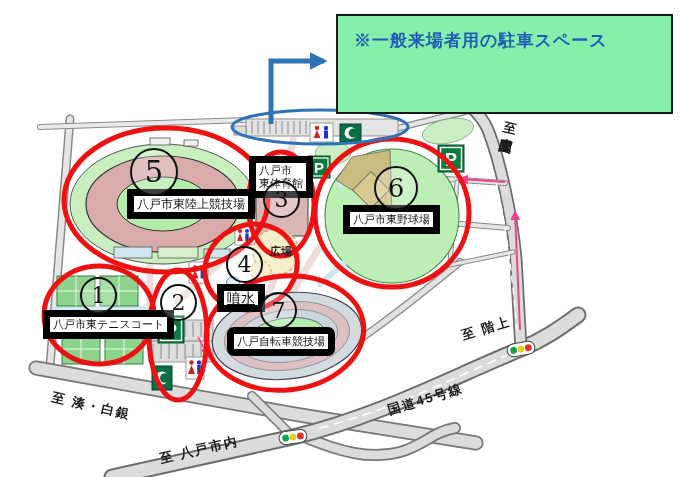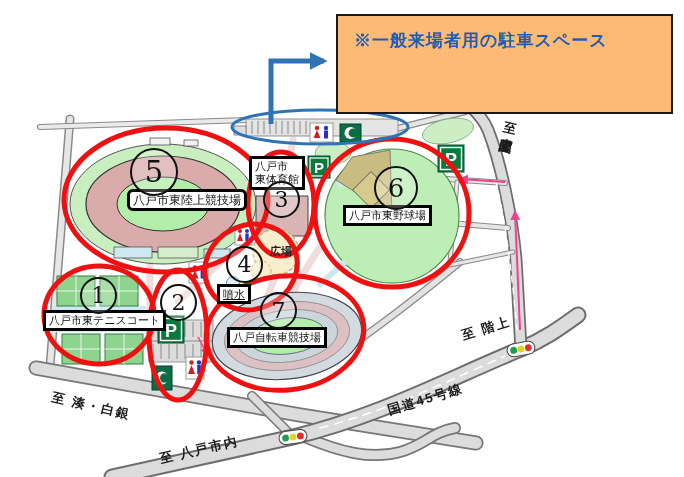--- a/index.html
+++ b/index.html
@@ -1,27 +1,27 @@
 <!DOCTYPE html>
 <html><head>
 <meta charset="utf-8">
 <style>
   html,body{margin:0;padding:0;background:#fff;}
   .stage{position:relative;width:684px;height:477px;background:#fff;overflow:hidden;
          font-family:"Liberation Sans",sans-serif;}
   .map-svg{position:absolute;left:0;top:0;}
   
   .callout{position:absolute;left:336px;top:14px;width:333px;height:96px;
-           background:#fdba74;border:2px solid #1a1a1a;}
+           background:#86efac;border:2px solid #1a1a1a;}
   .callout .l1{position:absolute;left:16px;top:13px;font-size:17px;font-weight:bold;
                color:#1e5cb5;letter-spacing:1px;white-space:nowrap;}
   .callout .l2{position:absolute;left:46px;top:62px;font-size:17px;font-weight:bold;
                color:#1e5cb5;letter-spacing:1px;white-space:nowrap;}
   
-  .flabel{position:absolute;background:#fff;border:3px solid #000000;color:#111;
+  .flabel{position:absolute;background:#fff;border:7px solid #000000;color:#111;
           font-size:11px;line-height:13px;padding:1px 3px;white-space:nowrap;z-index:6;}
   .flabel.big{font-size:12px;line-height:14px;}
   .plain{position:absolute;color:#222;font-size:11px;font-weight:bold;white-space:nowrap;z-index:6;margin-left:8px;}
   
   .marker{position:absolute;border:2.5px solid #111;border-radius:50%;
           background:rgba(255,255,255,0.25);display:flex;align-items:center;justify-content:center;
           font-family:"DejaVu Serif",serif;color:#111;z-index:7;}
   .marker.m-lg{width:44px;height:44px;font-size:29px;}
   .marker.m-md{width:40px;height:40px;font-size:26px;}
   .marker.m-sm{width:33px;height:33px;font-size:22px;}
@@ -247,30 +247,30 @@
     <ellipse cx="285" cy="333" rx="79" ry="57" transform="rotate(-6 285 333)"></ellipse>
   </g>
   <ellipse cx="320" cy="127" rx="88" ry="17" fill="none" stroke="#2e74b5" stroke-width="3"></ellipse>
   <path d="M271,124 L271,61 L324,61" fill="none" stroke="#2e74b5" stroke-width="5" marker-end="url(#ah-blue)"></path>
 </svg>
 
 <div class="callout">
   <div class="l1">※一般来場者用の駐車スペース</div>
 </div>
 
-<div class="flabel big" style="left:127px;top:189px;border-radius:6px;">八戸市東陸上競技場</div>
+<div class="flabel big" style="left:127px;top:189px;">八戸市東陸上競技場</div>
 <div class="flabel" style="left:249px;top:156px;">
   <div>八戸市</div>
   <div>東体育館</div>
 </div>
 <div class="flabel" style="left:343px;top:205px;">八戸市東野球場</div>
 <div class="flabel" style="left:43px;top:310px;">八戸市東テニスコート</div>
-<div class="flabel" style="left:227px;top:327px;">八戸自転車競技場</div>
+<div class="flabel" style="left:227px;top:327px;border-radius:7px;">八戸自転車競技場</div>
 <div class="plain" style="left:262px;top:244px;">広場</div>
-<div class="flabel" style="left:217px;top:284px;font-size:11px;line-height:12px;text-decoration:underline;">噴水</div>
+<div class="flabel" style="left:217px;top:284px;font-size:14px;line-height:12px;text-decoration:underline;">噴水</div>
 
 <div class="marker m-sm" style="left:80px;top:277px;">1</div>
 <div class="marker m-sm" style="left:160px;top:284px;">2</div>
 <div class="marker m-sm" style="left:263px;top:181px;">3</div>
 <div class="marker m-sm" style="left:226px;top:246px;">4</div>
 <div class="marker m-lg" style="left:130px;top:148px;">5</div>
 <div class="marker m-md" style="left:374px;top:166px;">6</div>
 <div class="marker m-sm" style="left:260px;top:292px;">7</div>
 
 <div class="rlabel" style="left:52px;top:388px;transform:rotate(13deg);">至 湊・白銀</div>

